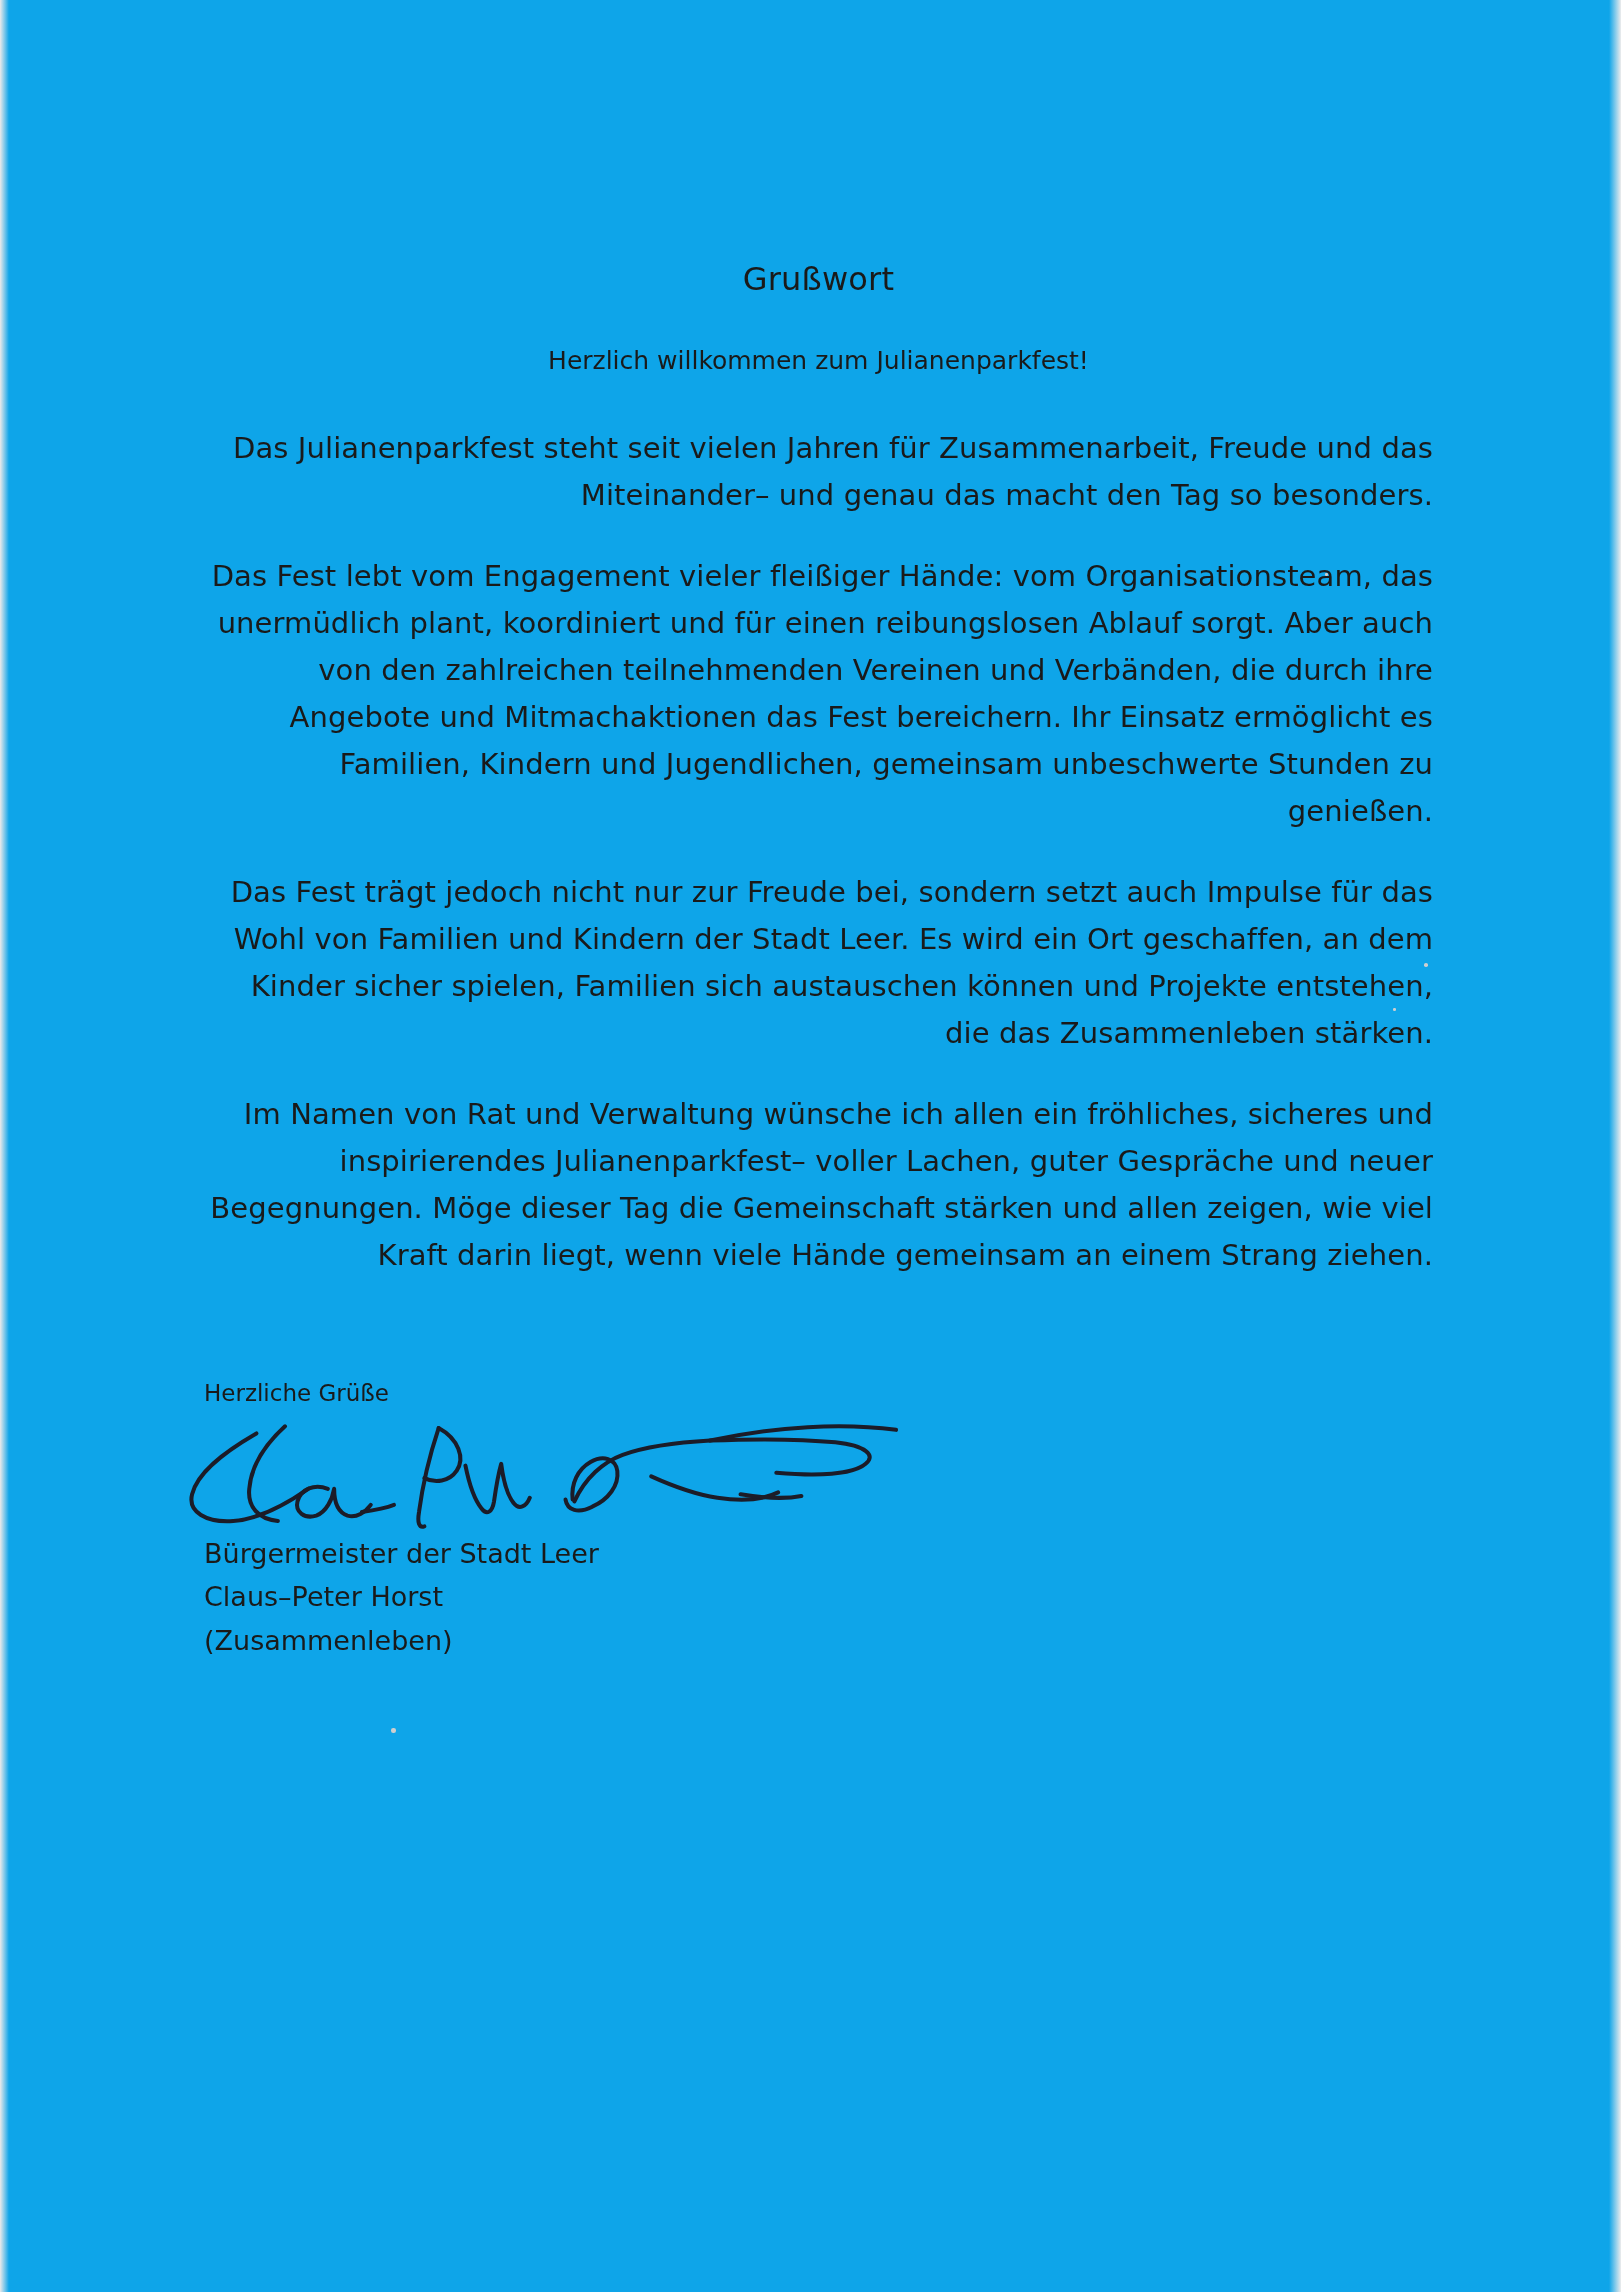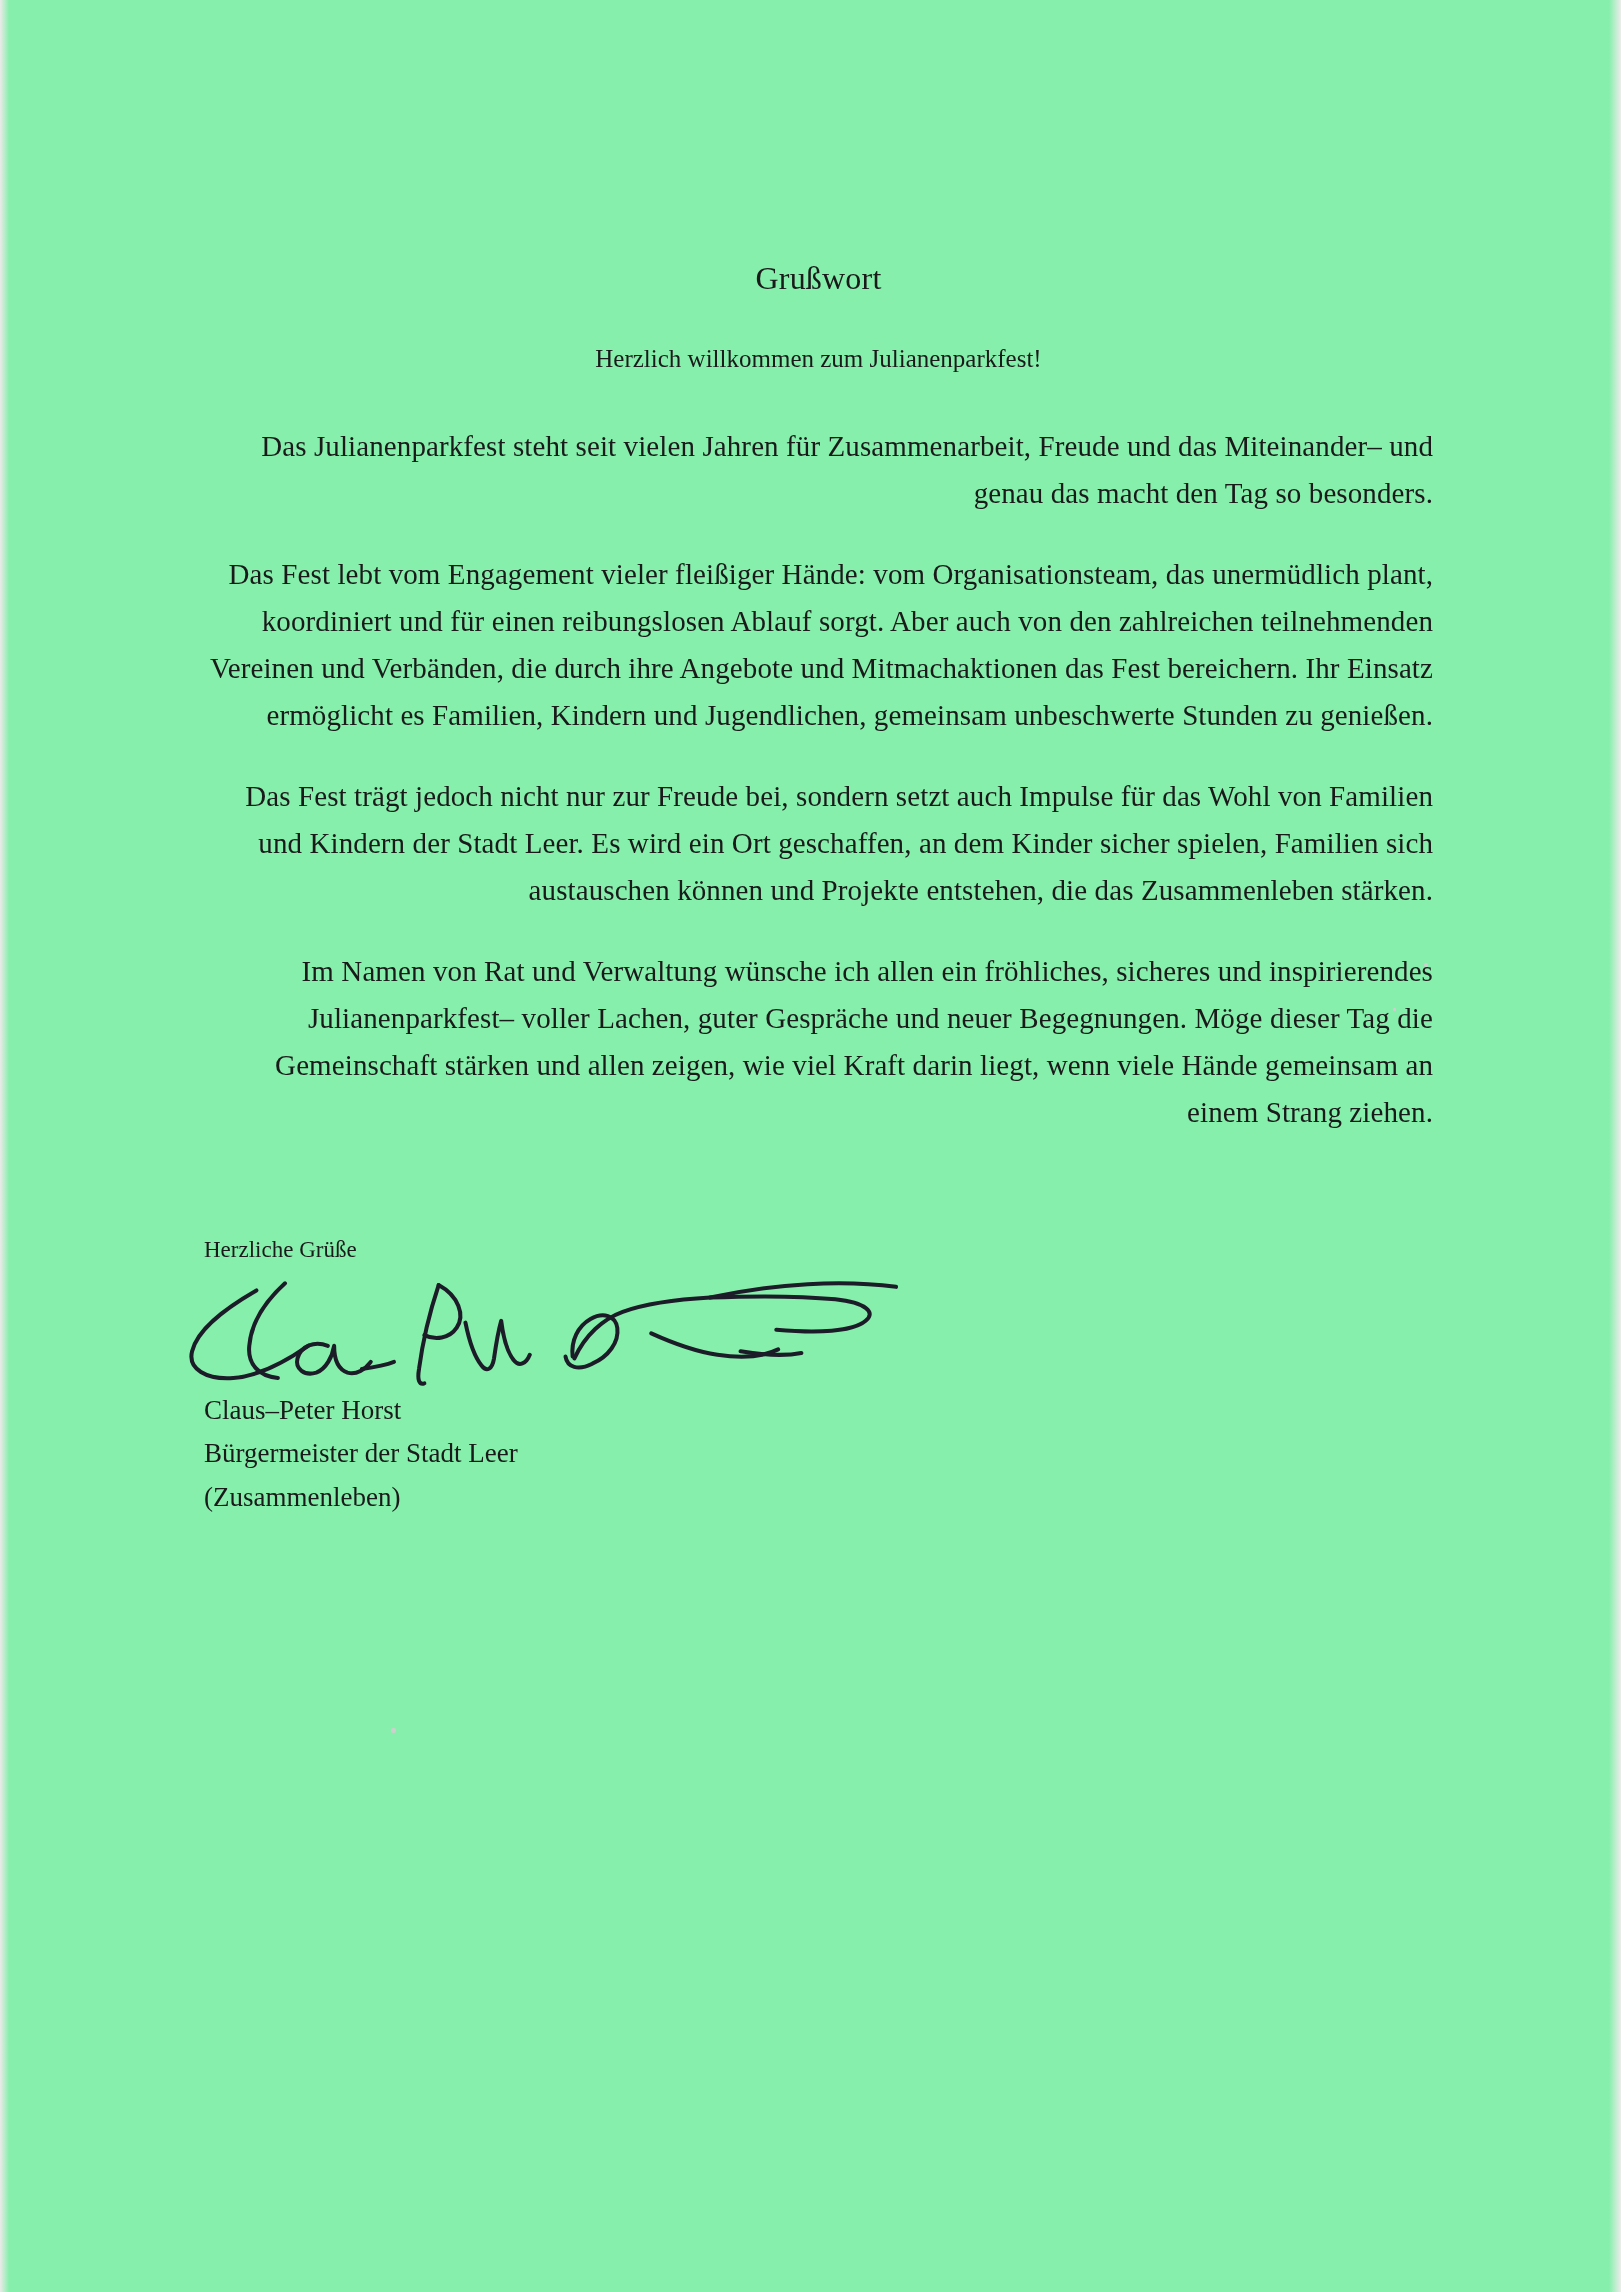--- a/index.html
+++ b/index.html
@@ -12,22 +12,21 @@
     height: 2293px;
     position: relative;
     font-family: "DejaVu Sans", sans-serif;
     color: #1b1b1b;
     overflow: hidden;
   }
 
   .page {
     position: absolute;
     inset: 0;
-    background: #86efac;
-    font-family: Liberation Serif, serif;
+    background: #0ea5e9;
   }
 
   
   .scan-edge-left {
     position: absolute;
     top: 0; left: 0;
     width: 9px; height: 100%;
     background: linear-gradient(to right, #eceaea, rgba(255,255,255,0));
   }
   .scan-edge-right {
@@ -151,20 +150,20 @@
           <path d="M472 98 C 470 80, 478 64, 492 56 C 506 48, 520 52, 522 66 C 524 82, 512 98, 494 106 C 478 114, 466 110, 464 98"></path>
           <path d="M560 72 C 582 82, 608 92, 634 96 C 662 100, 686 98, 702 90"></path>
           <path d="M660 92 C 684 96, 708 98, 728 94"></path>
 
           <path d="M626 32 C 700 16, 774 12, 834 20"></path>
         </g>
       </svg>
     </div>
 
     <div class="signer-lines">
+      <div>Bürgermeister der Stadt Leer</div>
       <div>Claus–Peter Horst</div>
-      <div>Bürgermeister der Stadt Leer</div>
       <div>(Zusammenleben)</div>
     </div>
 
   </div>
 </div>
 
 
 </body></html>

